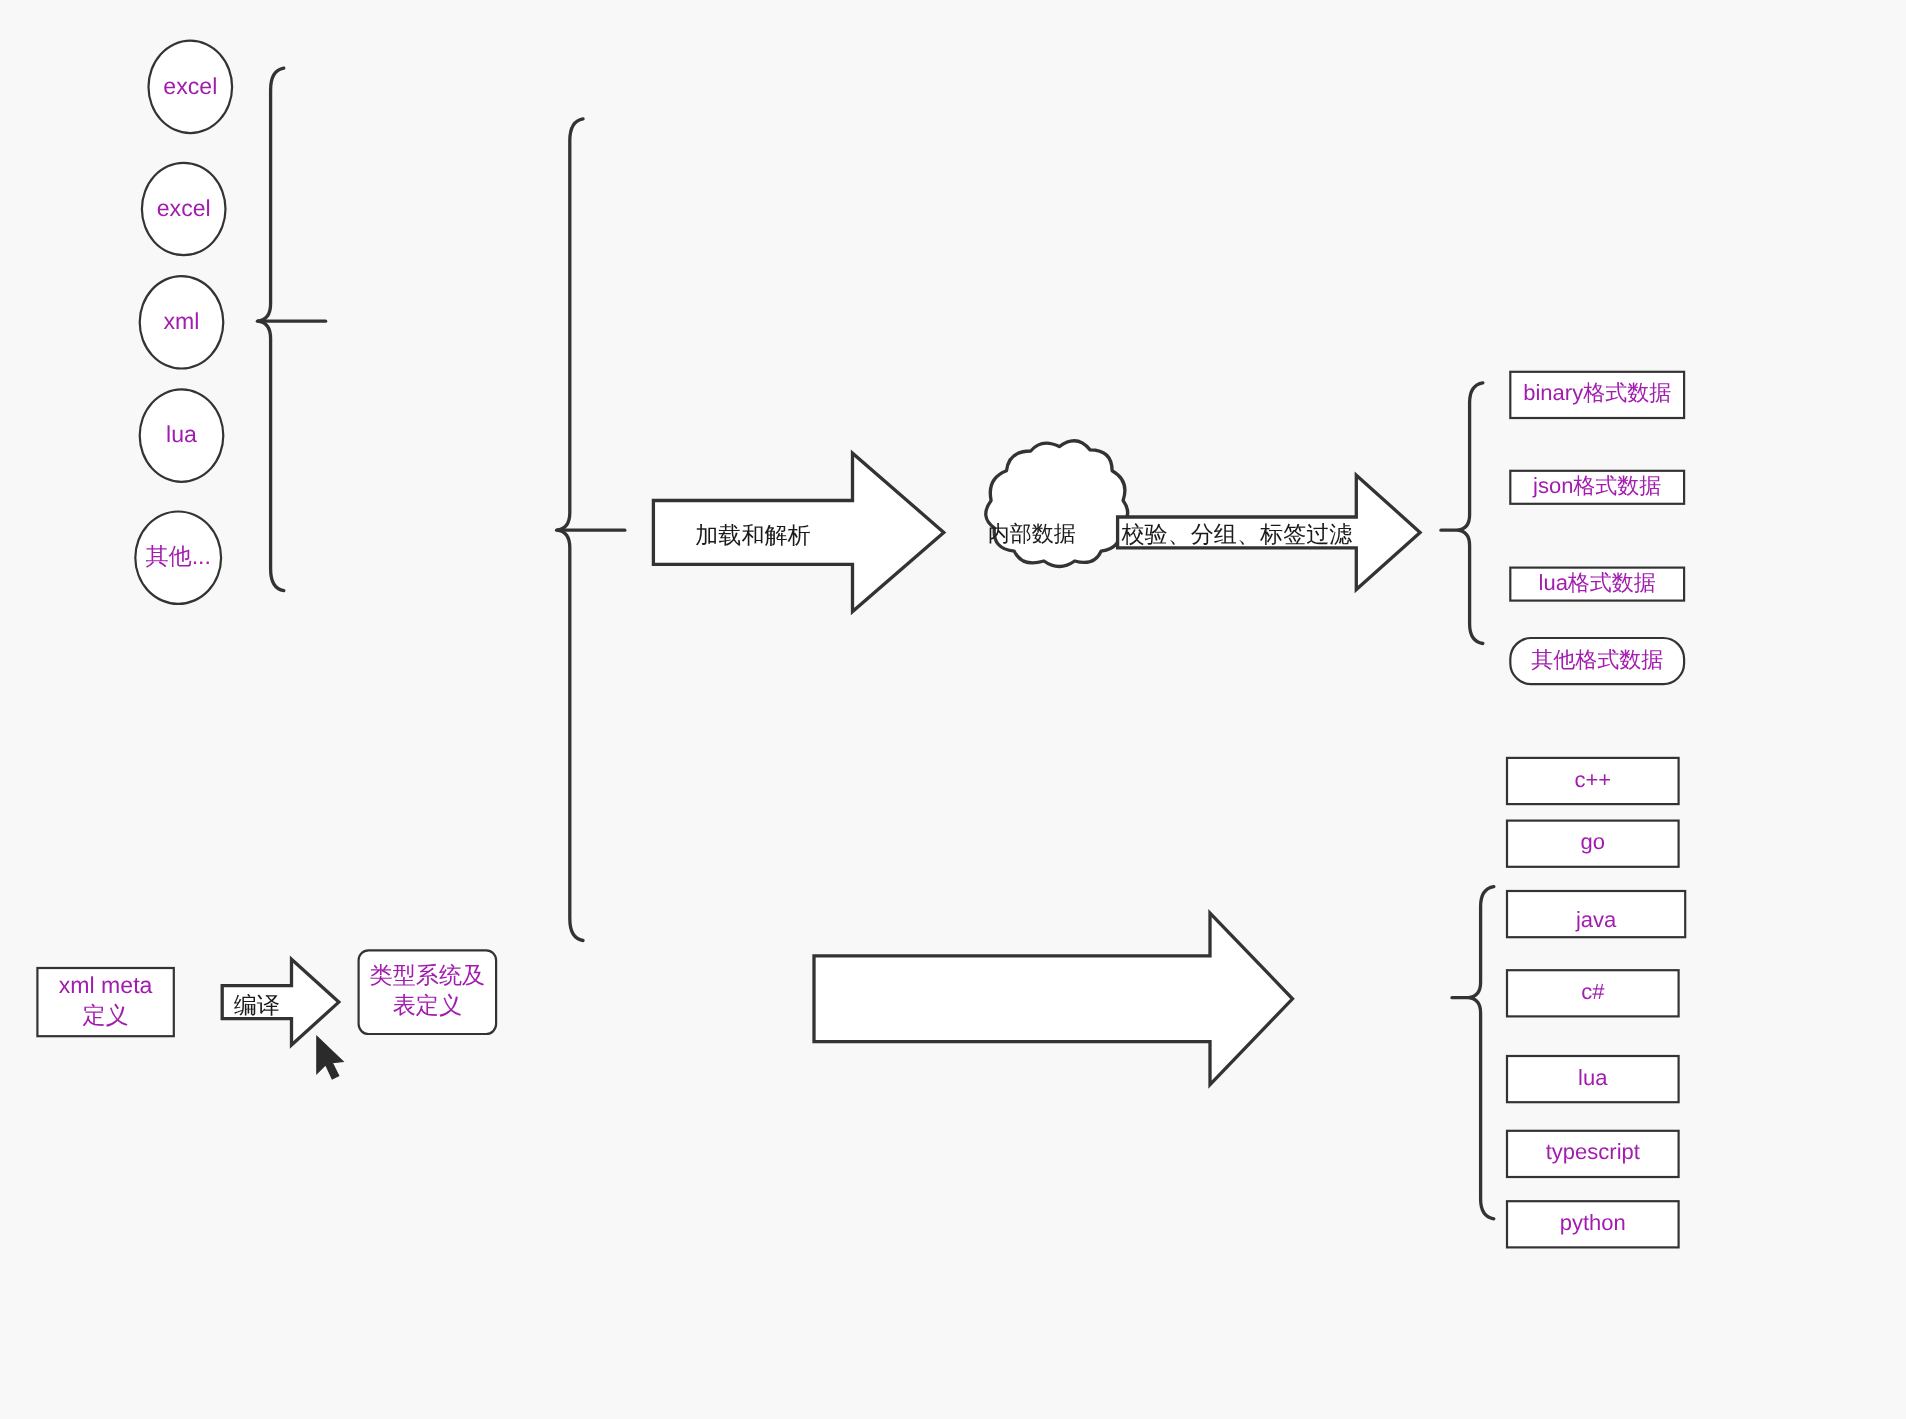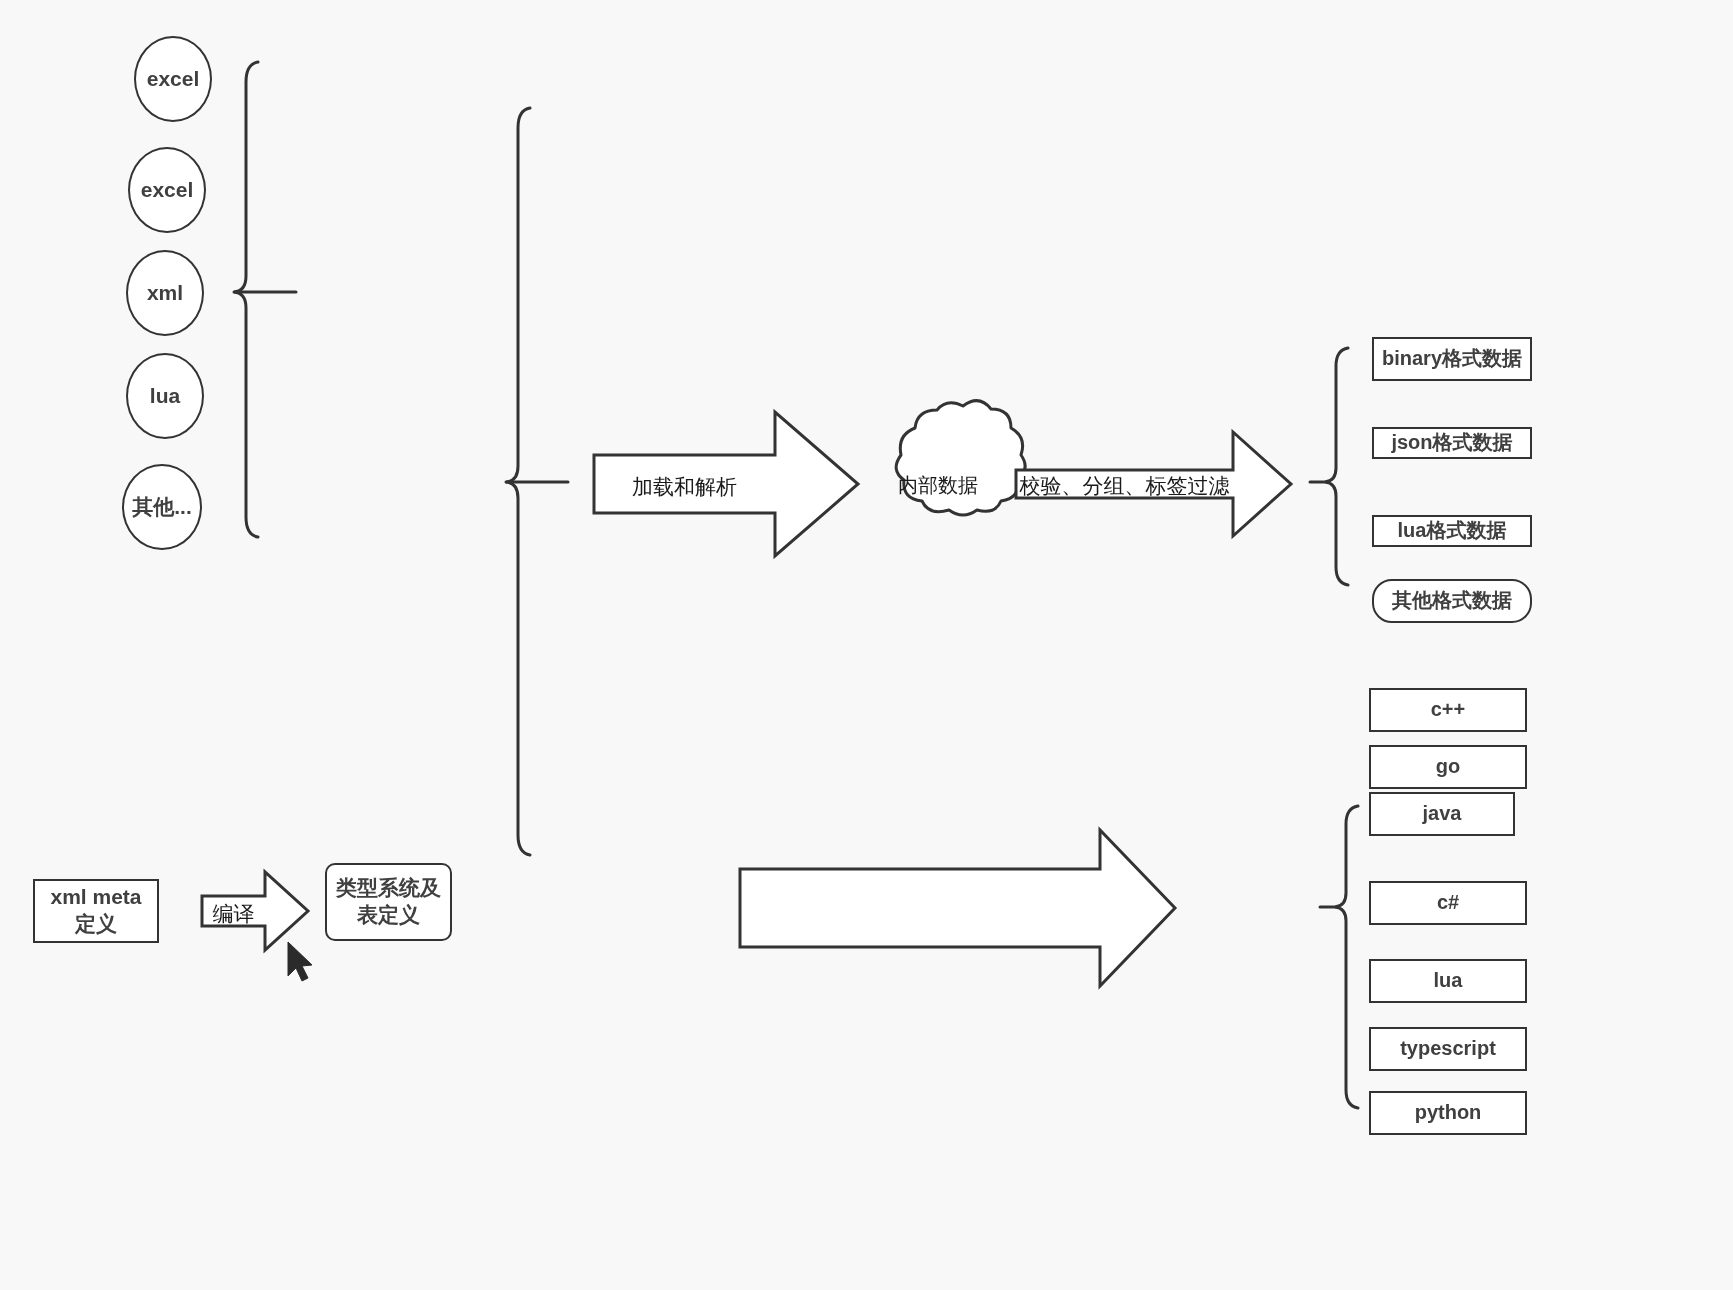--- a/index.html
+++ b/index.html
@@ -23,24 +23,23 @@
   }
   .node {
     position: absolute;
     box-sizing: border-box;
     display: flex;
     align-items: center;
     justify-content: center;
     text-align: center;
     background: #ffffff;
     border: 2.5px solid #333333;
-    color: #404040;
+    color: #a21caf;
     line-height: 1.28;
     z-index: 3;
-    font-weight: bold;
   }
   .ellipse {
     border-radius: 50%;
     font-size: 21px;
   }
   .rect {
     font-size: 21px;
   }
   .rect-round {
     border-radius: 10px;
@@ -187,21 +186,21 @@
   <div class="node smallbox" style="left:1372px; top:579px; width:160px; height:44px;border-radius:20px;">
     <span>其他格式数据</span>
   </div>
 
   <div class="node smallbox" style="left:1369px; top:688px; width:158px; height:44px;">
     <span>c++</span>
   </div>
   <div class="node smallbox" style="left:1369px; top:745px; width:158px; height:44px;">
     <span>go</span>
   </div>
-  <div class="node smallbox" style="left:1369px; top:792px; width:146px; height:44px;">
+  <div class="node smallbox" style="left:1369px; top:809px; width:164px; height:44px;align-items:flex-end;">
     <span>java</span>
   </div>
   <div class="node smallbox" style="left:1369px; top:881px; width:158px; height:44px;">
     <span>c#</span>
   </div>
   <div class="node smallbox" style="left:1369px; top:959px; width:158px; height:44px;">
     <span>lua</span>
   </div>
   <div class="node smallbox" style="left:1369px; top:1027px; width:158px; height:44px;">
     <span>typescript</span>

